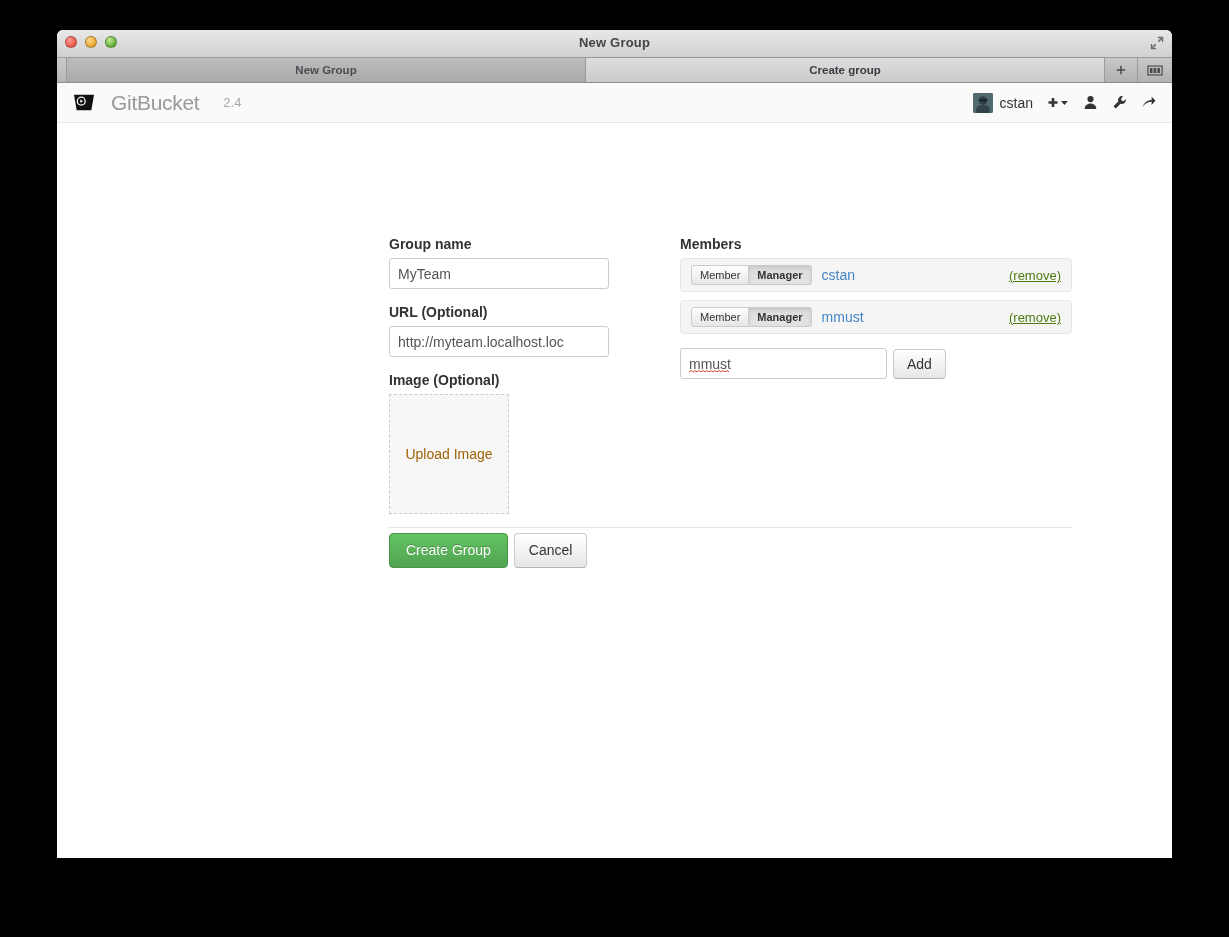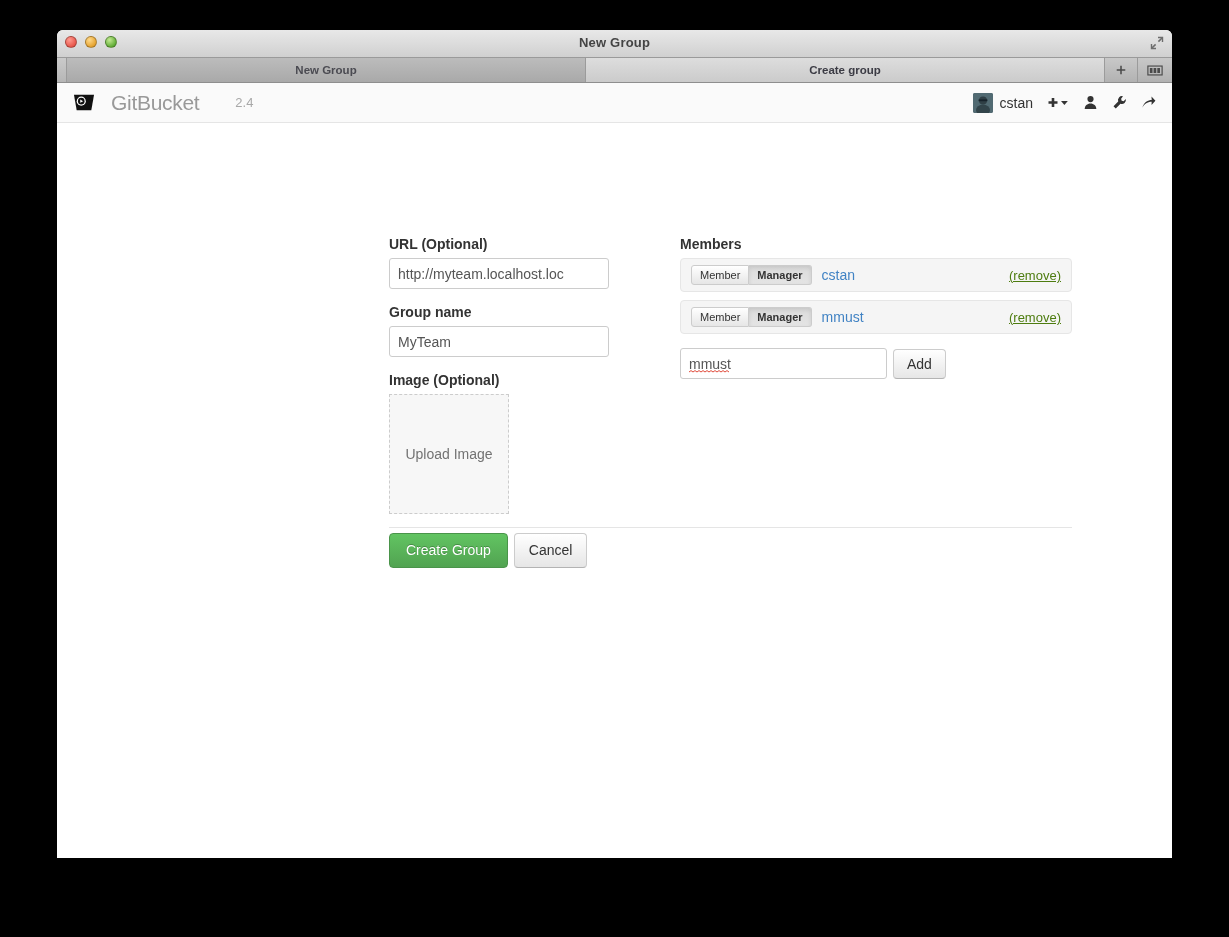--- a/index.html
+++ b/index.html
@@ -130,21 +130,21 @@
     display: block;
   }
   .brand-name {
     font-size: 21px;
     color: #999999;
     letter-spacing: -0.3px;
   }
   .brand-ver {
     font-size: 13px;
     color: #a8a8a8;
-    margin-left: 20px;
+    margin-left: 8px;
   }
   .header-right {
     margin-left: auto;
     display: flex;
     align-items: center;
     gap: 14px;
   }
   .avatar {
     width: 20px; height: 20px;
     border-radius: 2px;
@@ -236,21 +236,21 @@
 
   .dropzone {
     width: 120px;
     height: 120px;
     border: 1px dashed #cccccc;
     background: #f7f7f7;
     display: flex;
     align-items: center;
     justify-content: center;
     font-size: 14px;
-    color: #737373;
+    color: #a16207;
     box-sizing: border-box;
     cursor: pointer;
   }
 
   .separator {
     position: absolute;
     left: 332px;
     top: 404px;
     width: 683px;
     height: 1px;
@@ -474,27 +474,27 @@
         </svg>
       </span>
     </div>
   </div>
 
   <div class="content">
 
 
     <div class="form-col">
       <div class="fgroup">
+        <label class="flabel">Group name</label>
+        <input class="finput" type="text" value="MyTeam" style="">
+      </div>
+
+      <div class="fgroup">
         <label class="flabel">URL (Optional)</label>
         <input class="finput" type="text" value="http://myteam.localhost.loc" style="">
-      </div>
-
-      <div class="fgroup">
-        <label class="flabel">Group name</label>
-        <input class="finput" type="text" value="MyTeam" style="">
       </div>
 
       <div class="fgroup">
         <label class="flabel">Image (Optional)</label>
         <div class="dropzone">
           <span>Upload Image</span>
         </div>
       </div>
     </div>
 

